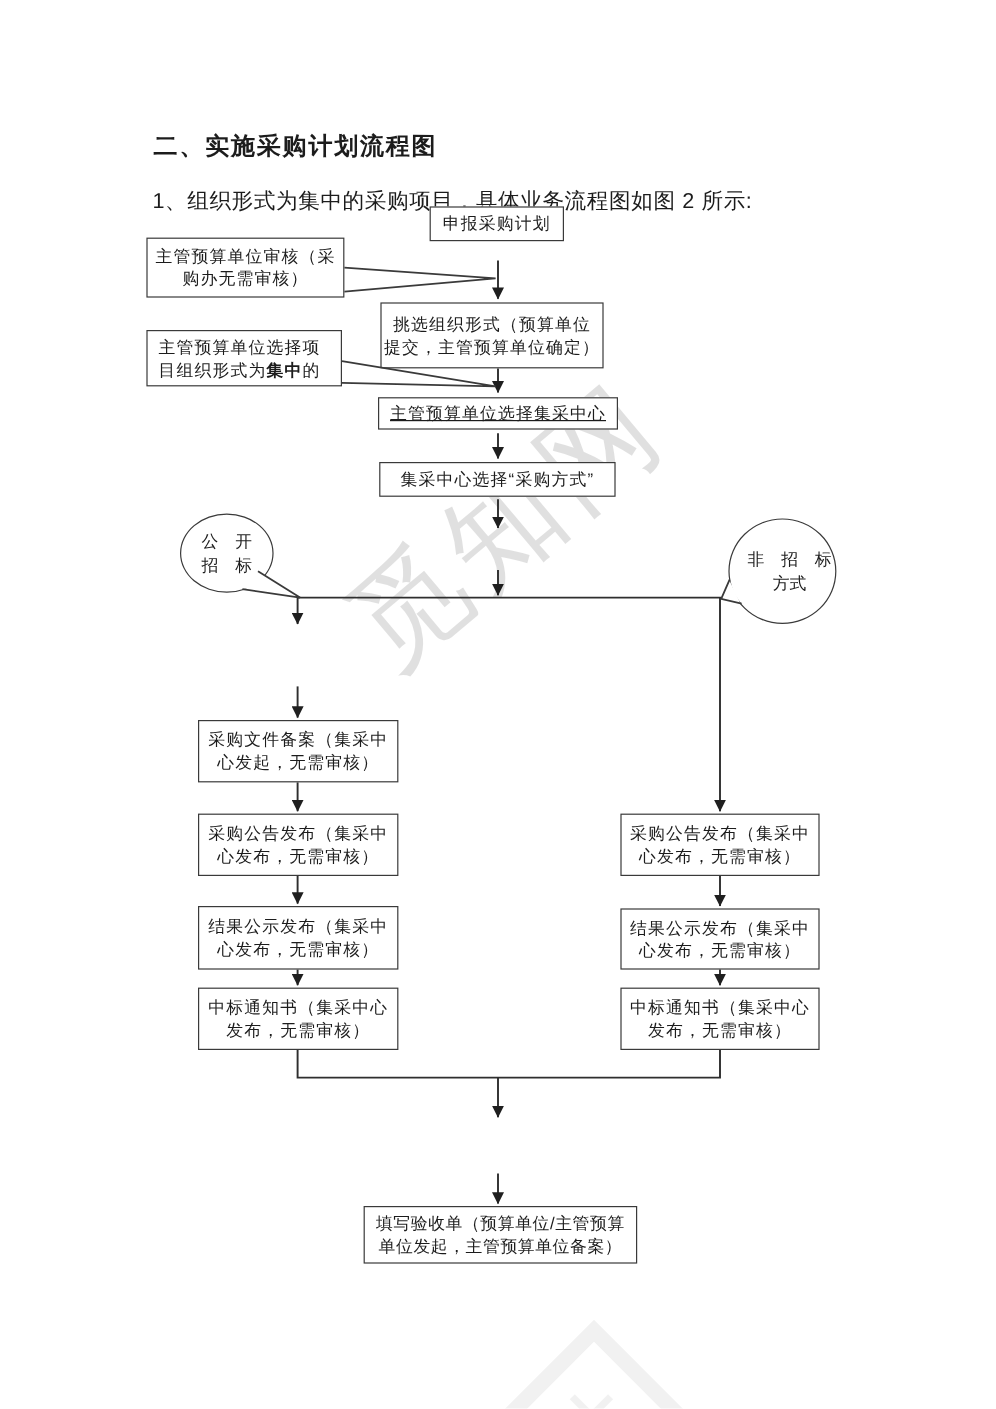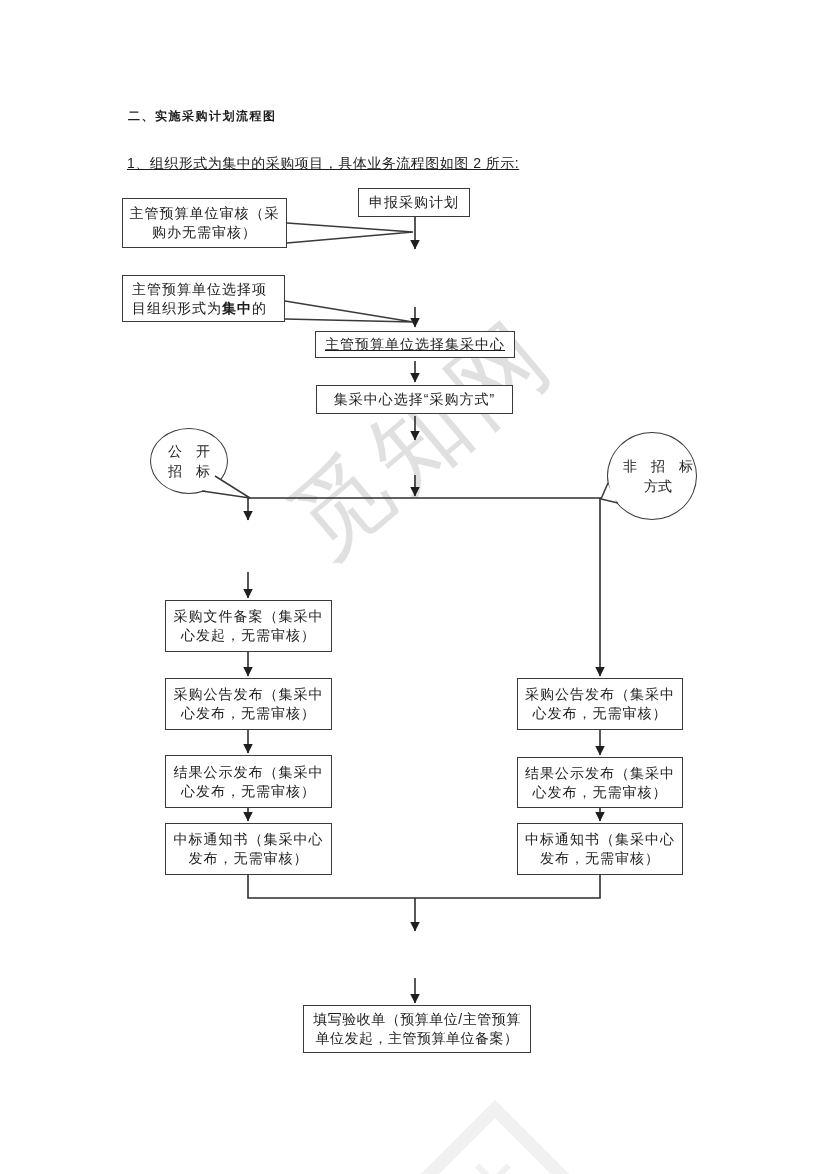--- a/index.html
+++ b/index.html
@@ -9,33 +9,33 @@
   .wm-center{position:absolute;left:270px;top:392px;width:300px;height:96px;
              font-size:94px;line-height:96px;letter-spacing:8px;white-space:nowrap;
              color:rgba(0,0,0,0.12);transform:rotate(-40deg);transform-origin:center;
              z-index:0;user-select:none;}
   .wm-diamond{position:absolute;left:427px;top:1128px;width:110px;height:110px;
               border:13px solid rgba(0,0,0,0.055);transform:rotate(45deg);
               transform-origin:center;z-index:0;}
   .wm-x{position:absolute;left:18px;top:16px;font-size:62px;line-height:62px;
         color:rgba(0,0,0,0.055);transform:rotate(-45deg);}
   
-  .title{position:absolute;left:128px;top:108px;margin:0;font-size:12px;font-weight:700;
+  .title{position:absolute;left:128px;top:108px;margin:0;font-size:20px;font-weight:700;
          letter-spacing:1.5px;z-index:2;}
-  .subtitle{position:absolute;left:127px;top:155px;font-size:14px;letter-spacing:0.5px;z-index:2;text-decoration:underline;}
+  .subtitle{position:absolute;left:127px;top:155px;font-size:18px;letter-spacing:0.5px;z-index:2;}
   
   .node,.callout{position:absolute;background:#fff;border:1.5px solid #3a3a3a;
          box-sizing:border-box;font-size:14px;line-height:19px;letter-spacing:1px;
          white-space:pre-line;z-index:2;}
   .node{display:flex;align-items:center;justify-content:center;text-align:center;}
   .callout{z-index:2;}
   .c0{left:122px;top:198px;width:165px;height:50px;display:flex;align-items:center;
       justify-content:center;text-align:center;}
   .c1{left:122px;top:275px;width:163px;height:47px;padding:4px 0 0 9px;text-align:left;}
-  .n0{left:358px;top:188px;width:112px;height:29px;}
+  .n0{left:358px;top:172px;width:112px;height:29px;}
   .n1{left:317px;top:252px;width:186px;height:55px;}
   .n2{left:315px;top:331px;width:200px;height:27px;text-decoration:underline;}
   .n3{left:316px;top:385px;width:197px;height:29px;}
   .n4{left:317px;top:443px;width:196px;height:32px;}
   .n5{left:165px;top:522px;width:167px;height:50px;}
   .n6{left:165px;top:600px;width:167px;height:52px;}
   .n7{left:165px;top:678px;width:167px;height:52px;}
   .n8{left:165px;top:755px;width:167px;height:53px;}
   .n9{left:165px;top:823px;width:167px;height:52px;}
   .n10{left:517px;top:678px;width:166px;height:52px;}
@@ -63,20 +63,22 @@
 
   <div class="wm-center">觅知网</div>
   <div class="wm-diamond">
     <span class="wm-x">✕</span>
   </div>
 
   <h1 class="title">二、实施采购计划流程图</h1>
   <div class="subtitle">1、组织形式为集中的采购项目，具体业务流程图如图 2 所示:</div>
 
   <div class="node n0">申报采购计划</div>
+  <div class="node n1">挑选组织形式（预算单位
+提交，主管预算单位确定）</div>
   <div class="node n2">主管预算单位选择集采中心</div>
   <div class="node n3">集采中心选择“采购方式”</div>
   <div class="node n6">采购文件备案（集采中
 心发起，无需审核）</div>
   <div class="node n7">采购公告发布（集采中
 心发布，无需审核）</div>
   <div class="node n8">结果公示发布（集采中
 心发布，无需审核）</div>
   <div class="node n9">中标通知书（集采中心
 发布，无需审核）</div>

